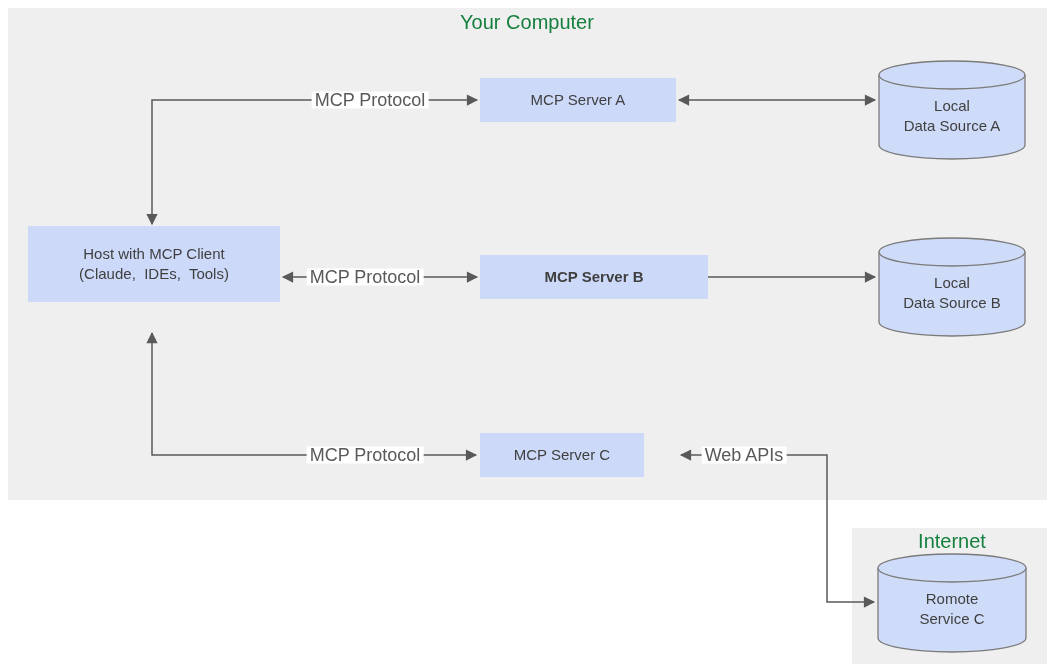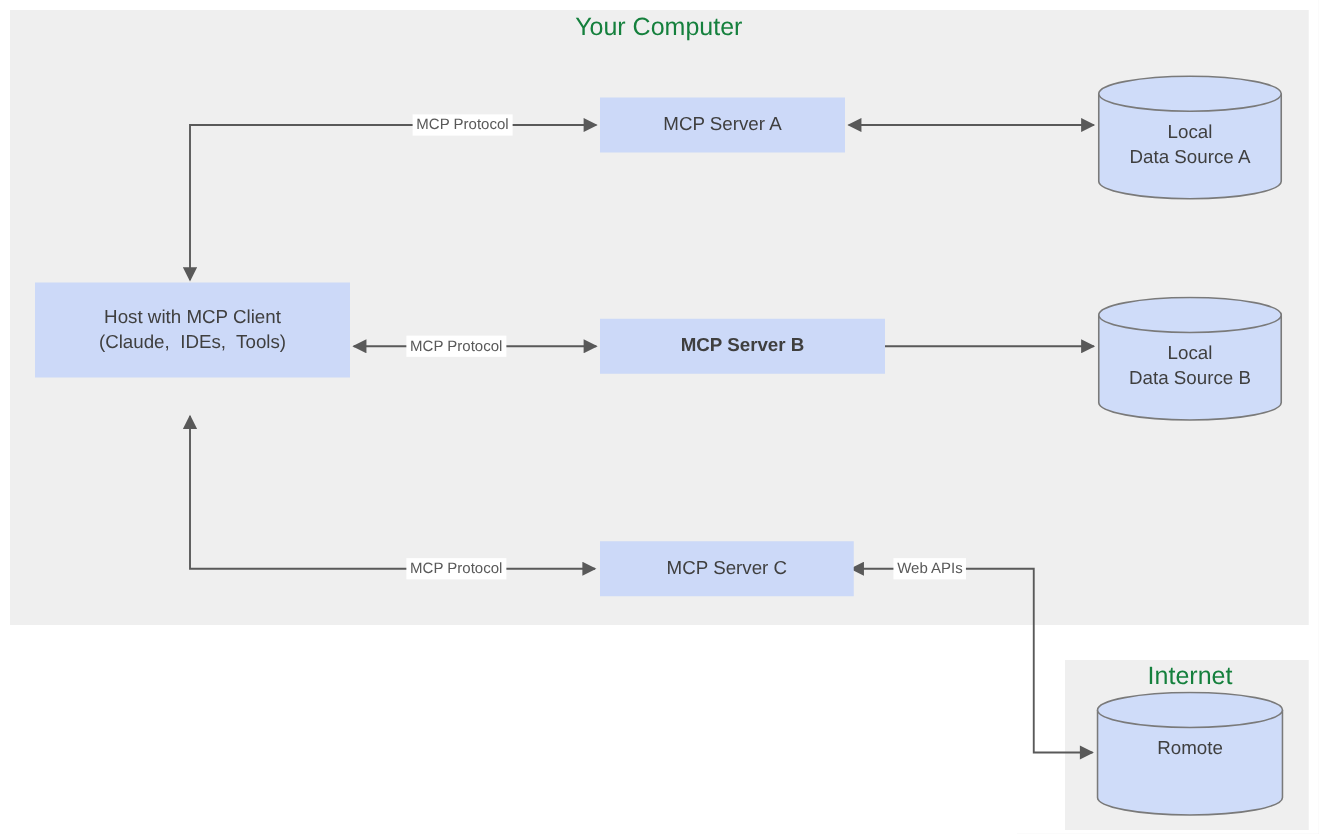--- a/index.html
+++ b/index.html
@@ -20,21 +20,21 @@
   .node .tline{white-space:pre;}
   .cylinder{position:absolute;}
   .cylinder svg{position:absolute;left:0;top:0;}
   .cyl-text{
     position:absolute;left:0;right:0;top:36px;text-align:center;font-size:15px;
     line-height:1.35;
   }
   .cyl-text .tline{white-space:pre;}
   .edge-label{
     position:absolute;transform:translate(-50%,-50%);background:#ffffff;
-    color:#595959;font-size:12px;padding:0 3px;white-space:nowrap;line-height:17px;
+    color:#595959;font-size:18px;padding:0 3px;white-space:nowrap;line-height:17px;
   }
   #wires{position:absolute;left:0;top:0;pointer-events:none;}
 </style>
 </head>
 <body>
 
 <div class="container-box" style="left:8px;top:8px;width:1039px;height:492px;"></div>
 <div class="container-title" style="left:527px;top:11px;">Your Computer</div>
 
 <div class="container-box" style="left:852px;top:528px;width:195px;height:136px;"></div>
@@ -60,21 +60,21 @@
   <div class="tline">Host with MCP Client</div>
   <div class="tline">(Claude,  IDEs,  Tools)</div>
 </div>
 
 <div class="node" style="left:480px;top:78px;width:196px;height:44px;">
   <div class="tline">MCP Server A</div>
 </div>
 <div class="node" style="left:480px;top:255px;width:228px;height:44px;font-weight:bold;">
   <div class="tline">MCP Server B</div>
 </div>
-<div class="node" style="left:480px;top:433px;width:203px;height:44px;">
+<div class="node" style="left:480px;top:433px;width:164px;height:44px;">
   <div class="tline">MCP Server C</div>
 </div>
 
 <div class="cylinder" style="left:878px;top:60px;width:148px;height:102px;">
   <svg width="148" height="102">
     <path d="M1 15 v70 a73 14 0 0 0 146 0 v-70" fill="#cfdcf9" stroke="#7a7a7a" stroke-width="1.3"></path>
     <ellipse cx="74" cy="15" rx="73" ry="14" fill="#cfdcf9" stroke="#7a7a7a" stroke-width="1.3"></ellipse>
   </svg>
   <div class="cyl-text">
     <div class="tline">Local</div>
@@ -93,19 +93,20 @@
   </div>
 </div>
 
 <div class="cylinder" style="left:877px;top:553px;width:150px;height:102px;text-decoration:underline;">
   <svg width="150" height="102">
     <path d="M1 15 v70 a74 14 0 0 0 148 0 v-70" fill="#cfdcf9" stroke="#7a7a7a" stroke-width="1.3"></path>
     <ellipse cx="75" cy="15" rx="74" ry="14" fill="#cfdcf9" stroke="#7a7a7a" stroke-width="1.3"></ellipse>
   </svg>
   <div class="cyl-text">
     <div class="tline">Romote</div>
+    <div class="tline">Service C</div>
   </div>
 </div>
 
 <div class="edge-label" style="left:370px;top:100px;">MCP Protocol</div>
 <div class="edge-label" style="left:365px;top:277px;">MCP Protocol</div>
 <div class="edge-label" style="left:365px;top:455px;">MCP Protocol</div>
 <div class="edge-label" style="left:728px;top:455px;margin-left:16px;">Web APIs</div>
 
 </body></html>

